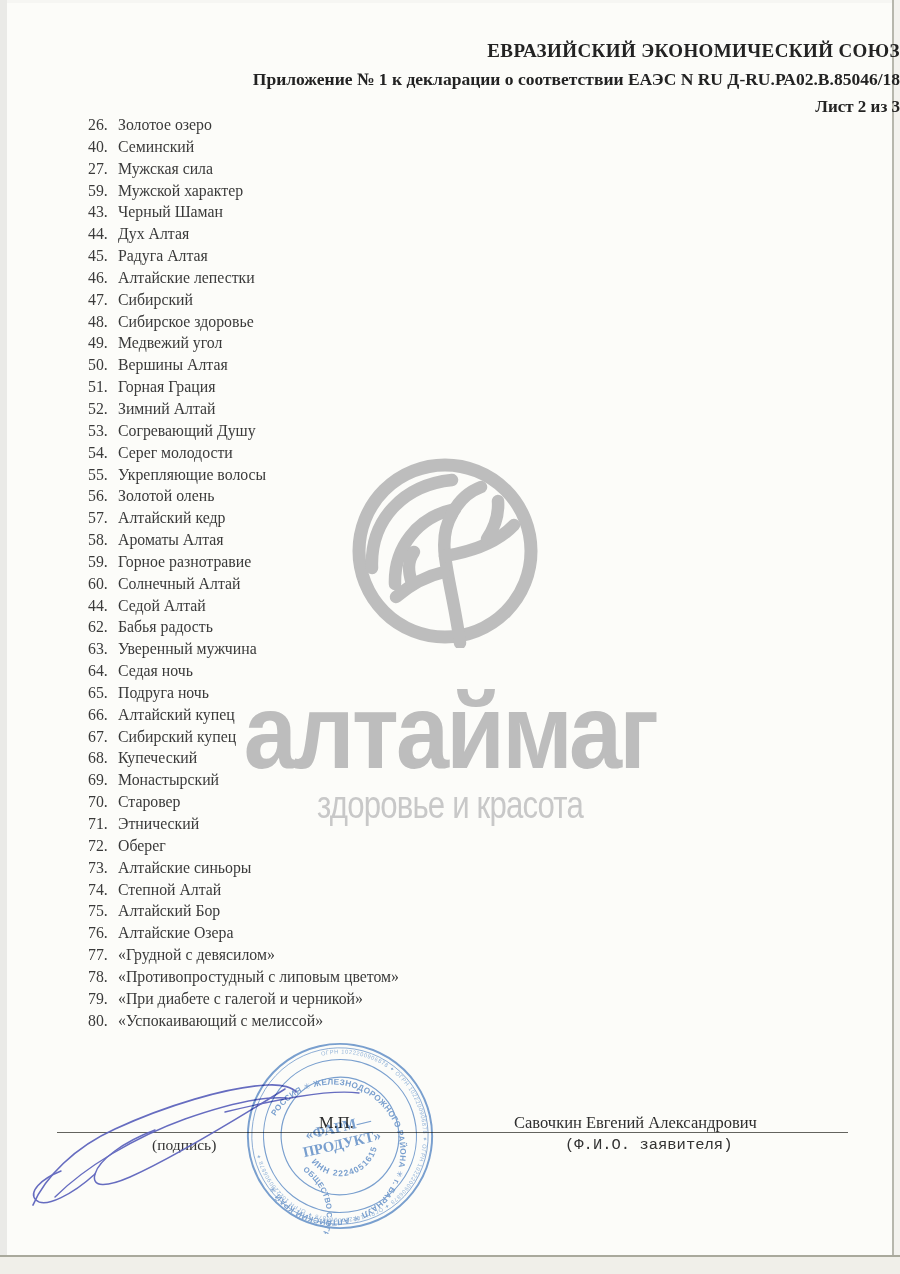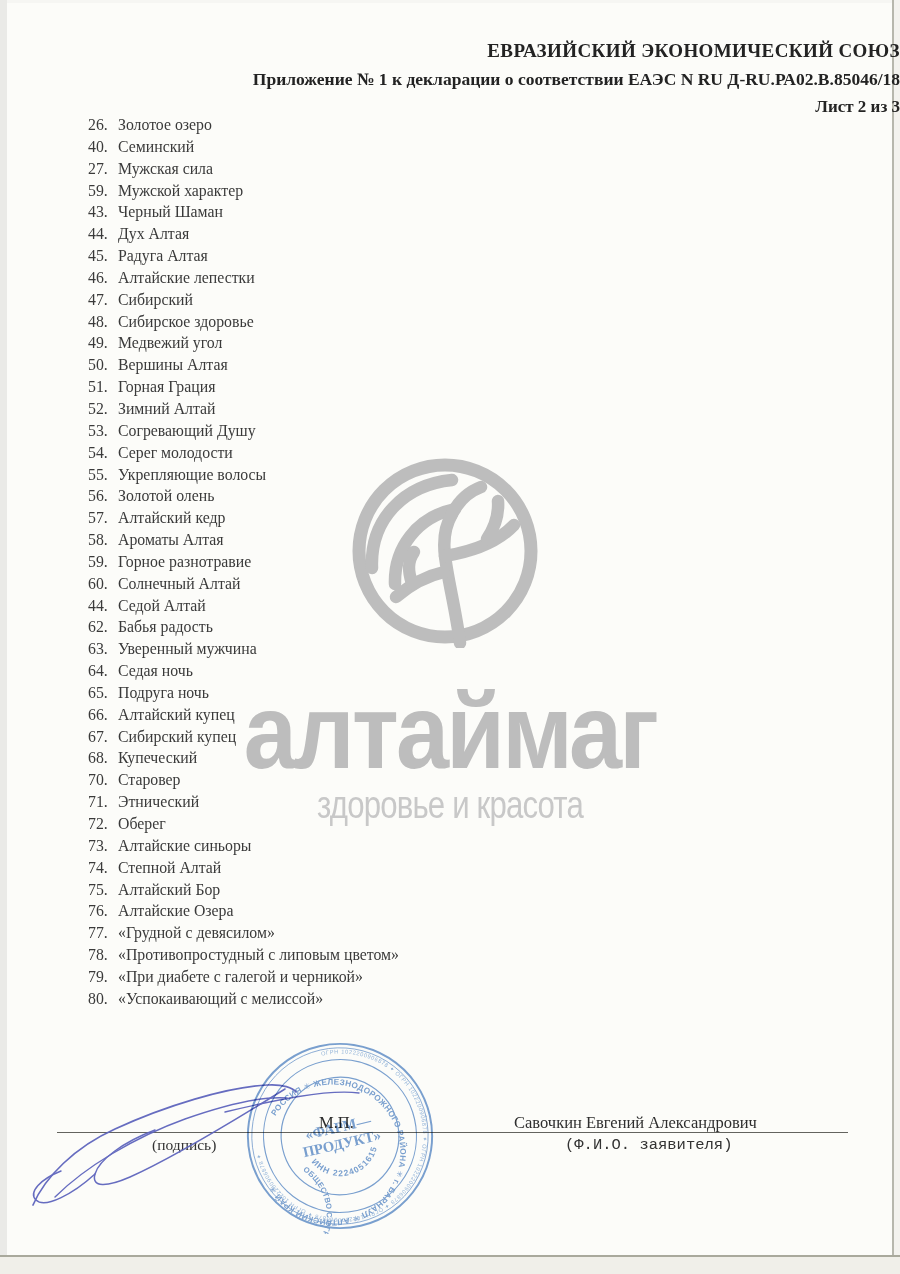--- a/index.html
+++ b/index.html
@@ -206,20 +206,24 @@
       <span class="num">66.</span>
       <span class="txt">Алтайский купец</span>
     </div>
       <div class="row">
       <span class="num">67.</span>
       <span class="txt">Сибирский купец</span>
     </div>
       <div class="row">
       <span class="num">68.</span>
       <span class="txt">Купеческий</span>
+    </div>
+      <div class="row">
+      <span class="num">69.</span>
+      <span class="txt">Монастырский</span>
     </div>
       <div class="row">
       <span class="num">70.</span>
       <span class="txt">Старовер</span>
     </div>
       <div class="row">
       <span class="num">71.</span>
       <span class="txt">Этнический</span>
     </div>
       <div class="row">

